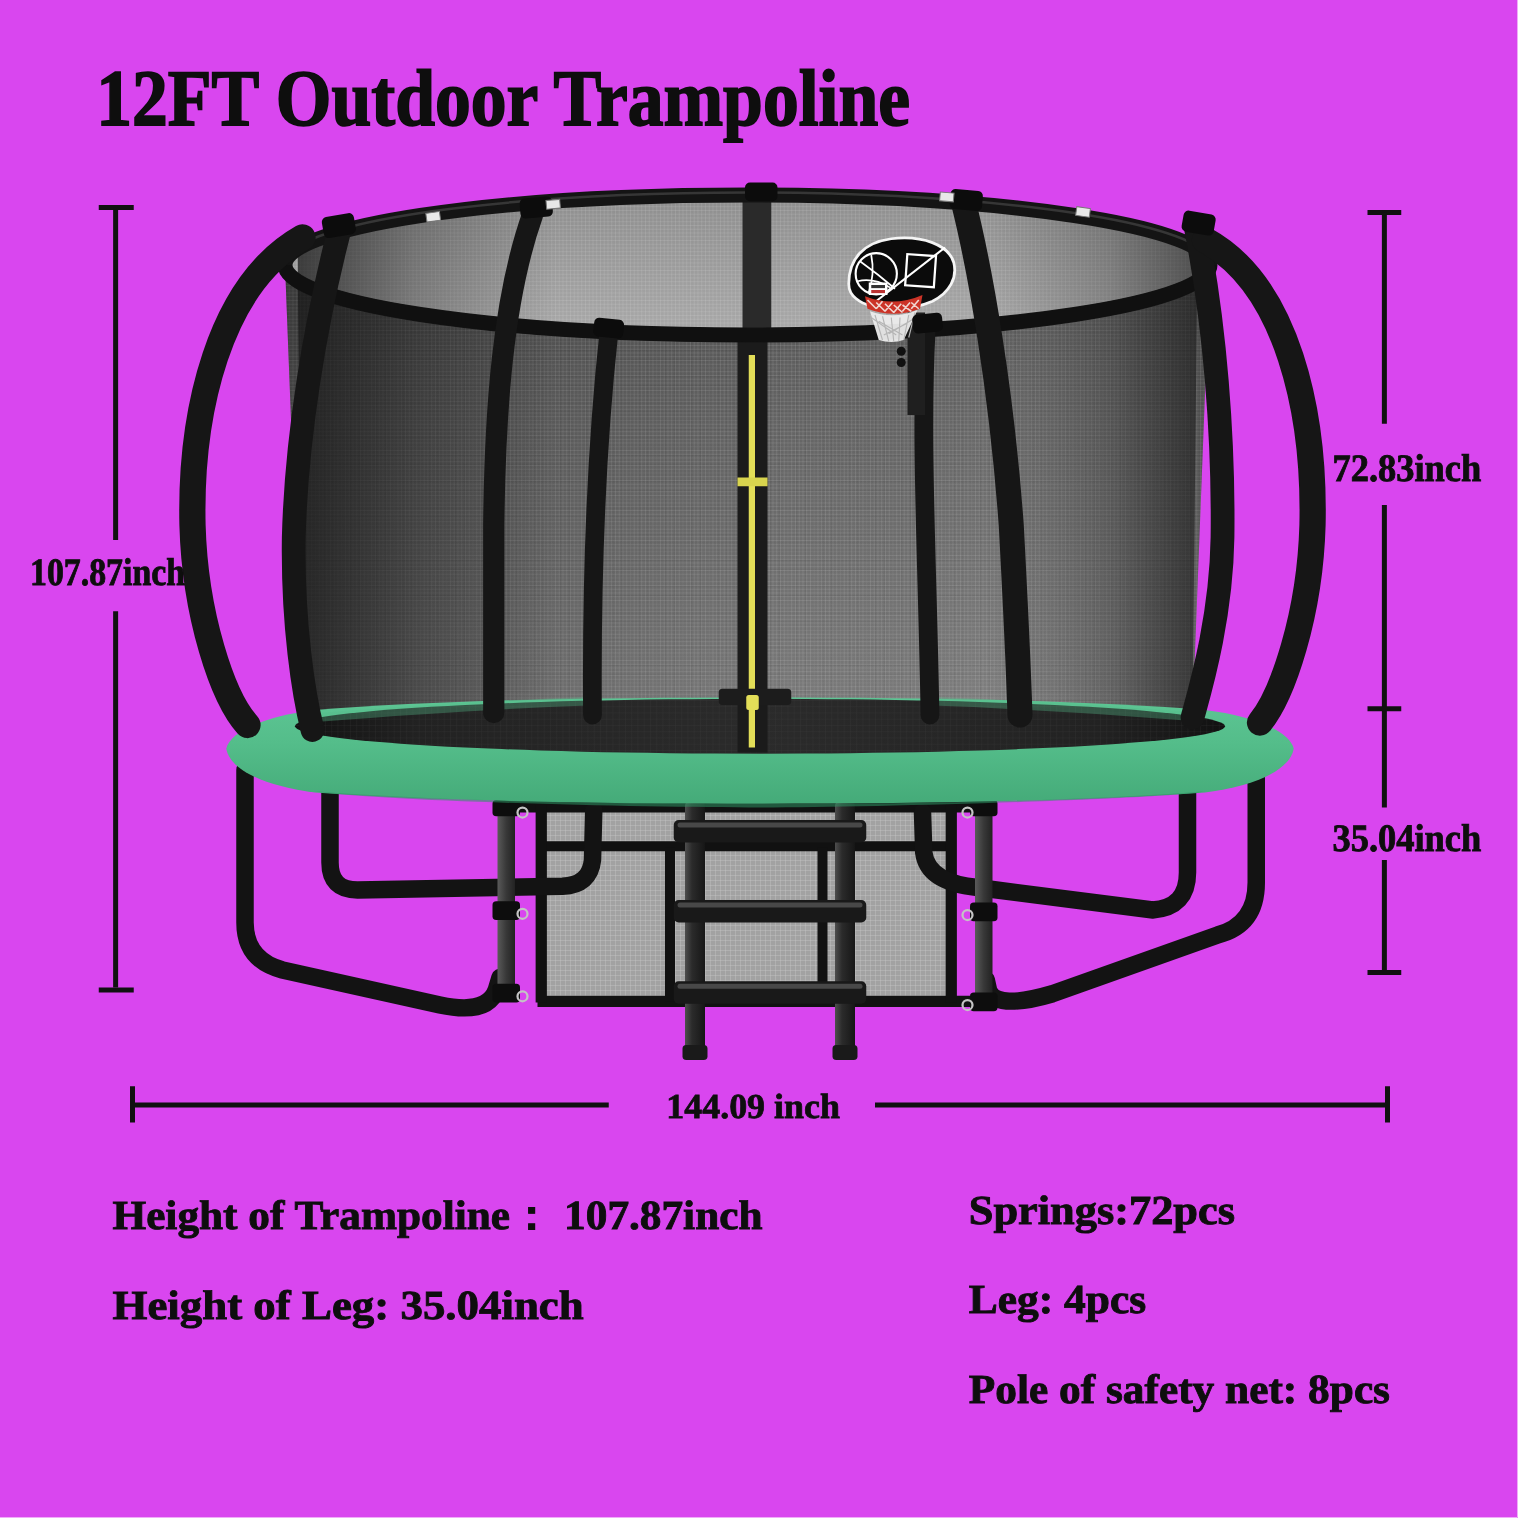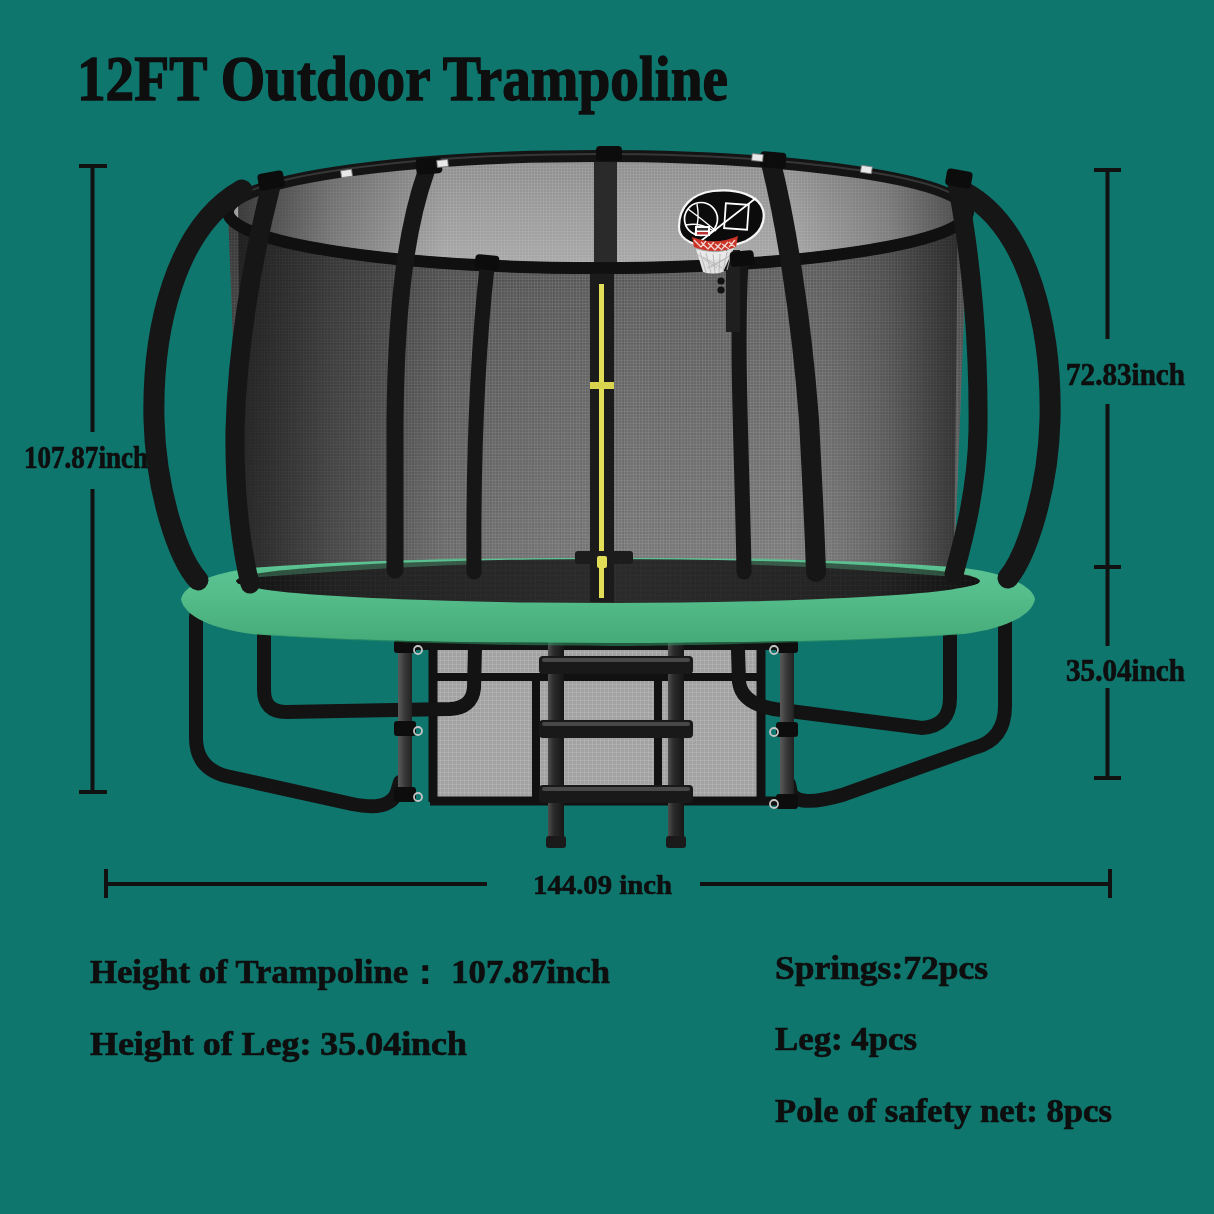--- a/index.html
+++ b/index.html
@@ -1,16 +1,16 @@
 <!DOCTYPE html>
 <html><head>
 <meta charset="utf-8">
 <style>
   html,body{margin:0;padding:0;background:#fff;}
-  #page{position:relative;width:1214px;height:1214px;background:#0f766e;overflow:hidden;
+  #page{position:relative;width:1214px;height:1214px;background:#d946ef;overflow:hidden;
         font-family:"Liberation Serif", serif;}
   svg{position:absolute;left:0;top:0;}
 </style>
 </head>
 <body>
 <div id="page">
 <svg width="1214" height="1214" viewBox="0 0 1214 1214">
 <defs>
 
   <linearGradient id="lensg" x1="0" y1="156" x2="0" y2="268" gradientUnits="userSpaceOnUse">

